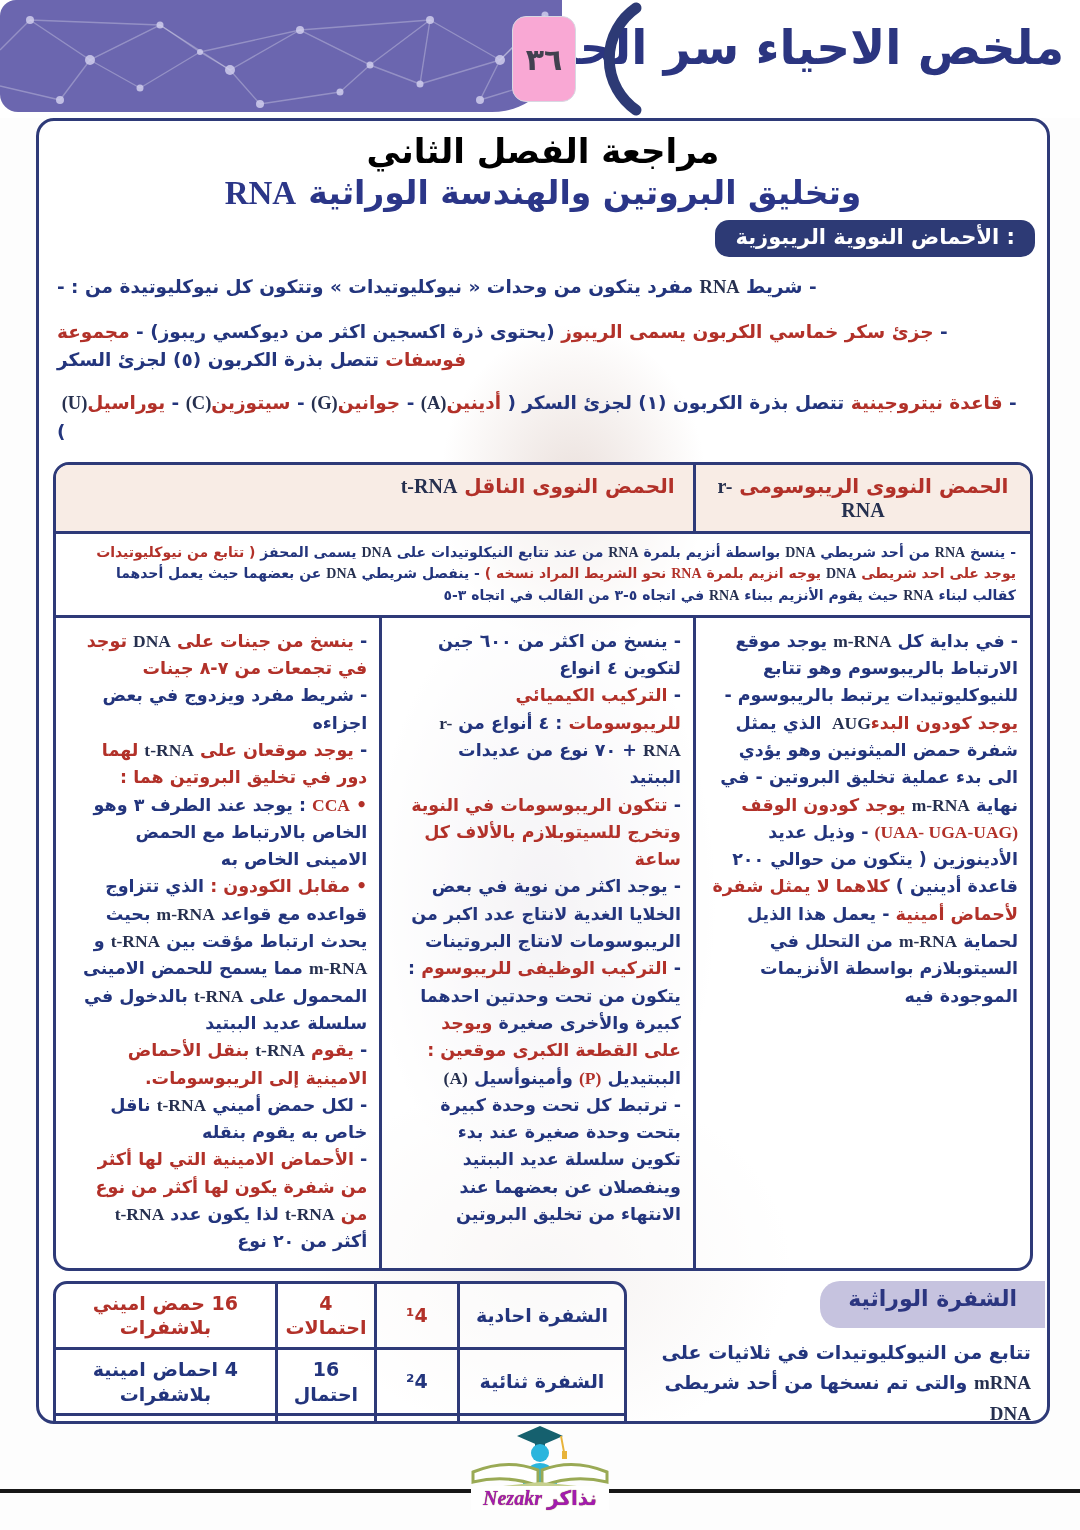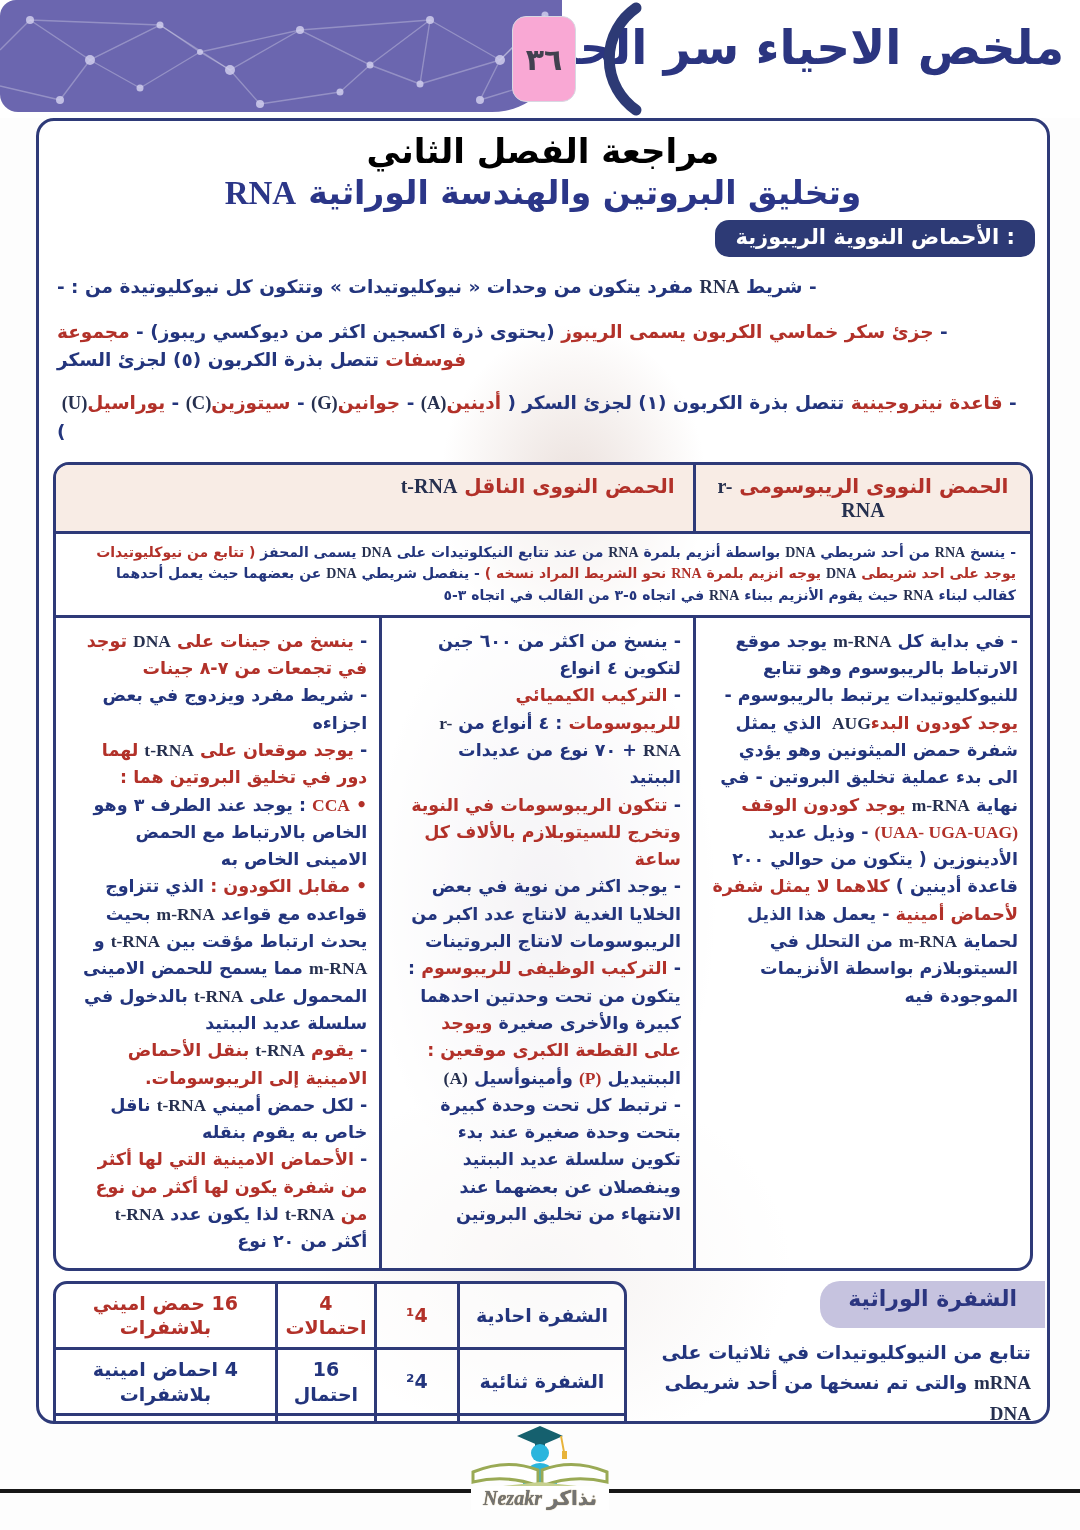--- a/index.html
+++ b/index.html
@@ -72,21 +72,21 @@
              border-radius:20px 0 0 20px;margin-right:-12px;}
   .gc-text{font-size:19px;line-height:1.6;text-align:right;direction:rtl;margin:9px 2px 6px;max-width:390px;}
 
   
   .footer-line{position:absolute;left:0;top:1489px;width:1080px;height:4px;background:#171717;z-index:1;}
   .footer-logo{position:absolute;left:50%;top:1420px;transform:translateX(-50%);
                text-align:center;z-index:2;}
   .footer-logo svg{display:block;margin:0 auto;}
   .brand{background:#fff;display:inline-block;padding:0 12px;margin-top:-4px;
          font-family:"Liberation Serif","DejaVu Serif",serif;font-weight:700;font-style:italic;
-         font-size:20px;color:#737373;text-shadow:0 0 1px #7a5a10;}
+         font-size:20px;color:#a21caf;text-shadow:0 0 1px #7a5a10;}
   .brand .ar{font-style:normal;font-family:"DejaVu Sans",sans-serif;}
 </style>
 </head>
 <body>
 
 <div class="page">
 
   <div class="top-band">
     <div class="band-purple">
       <svg class="net" width="562" height="112" viewBox="0 0 562 112">

